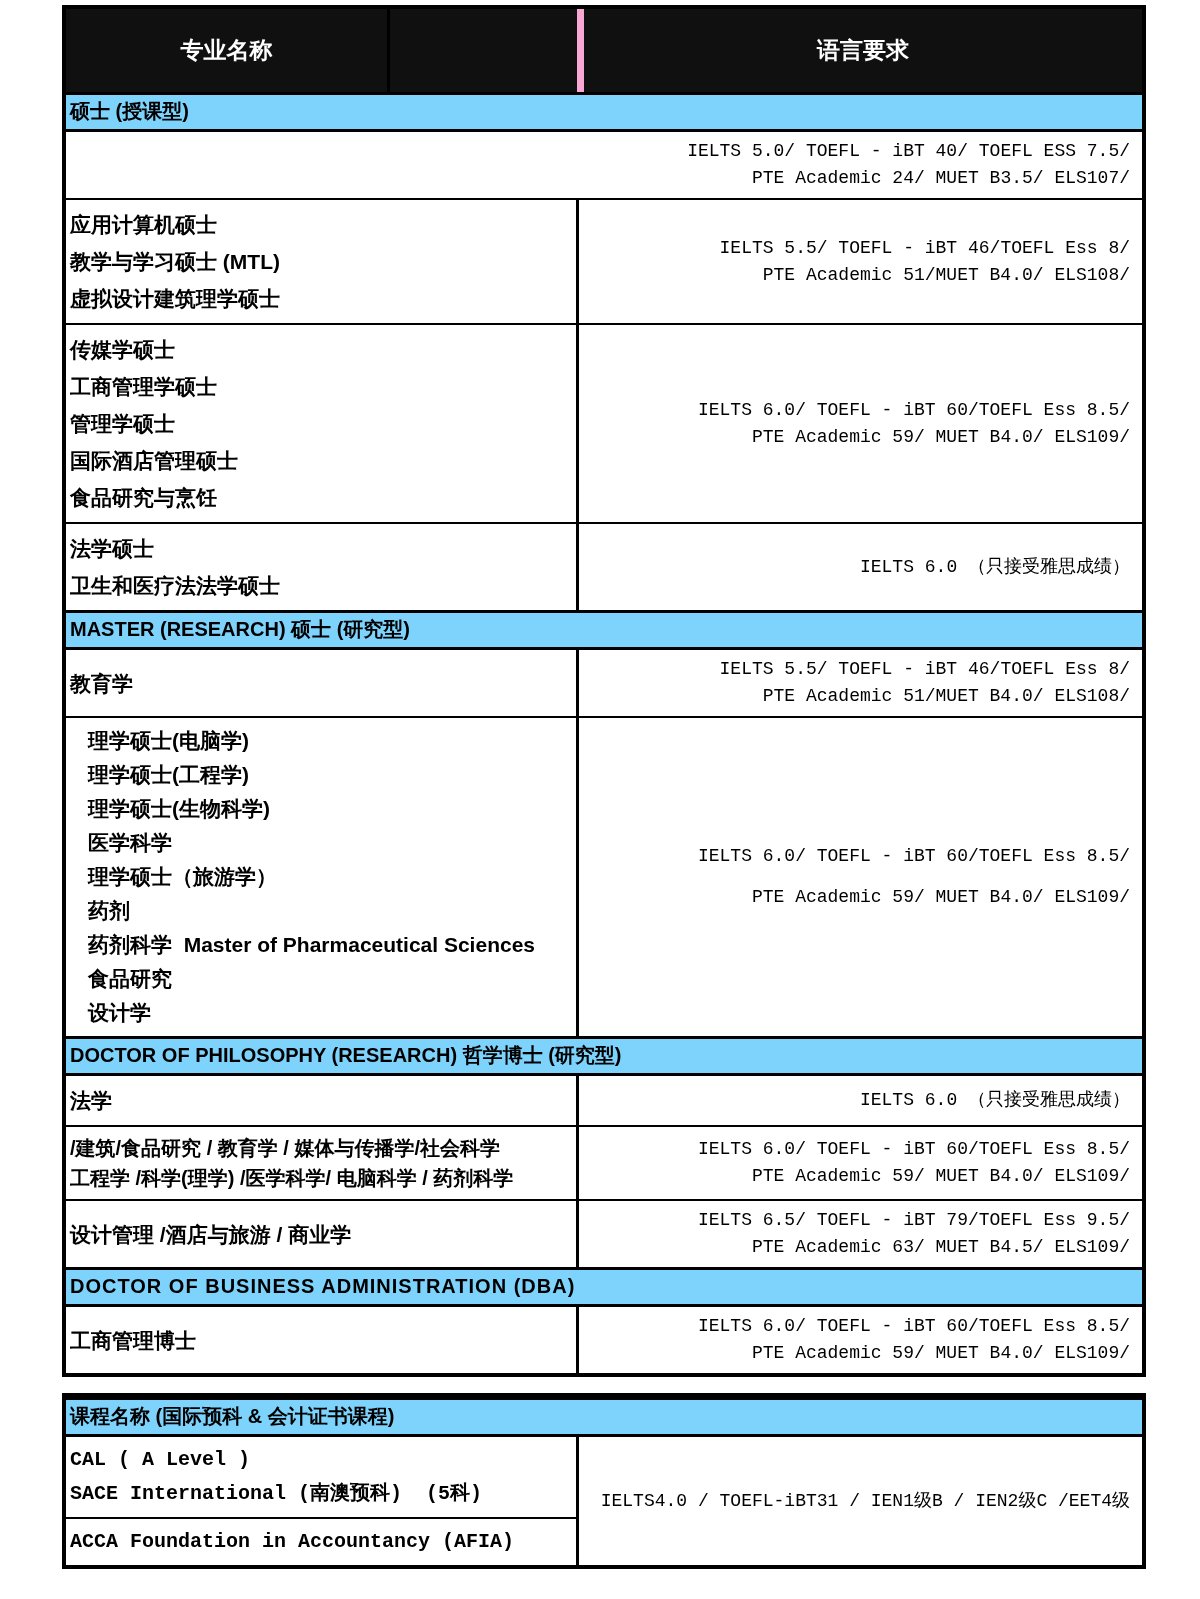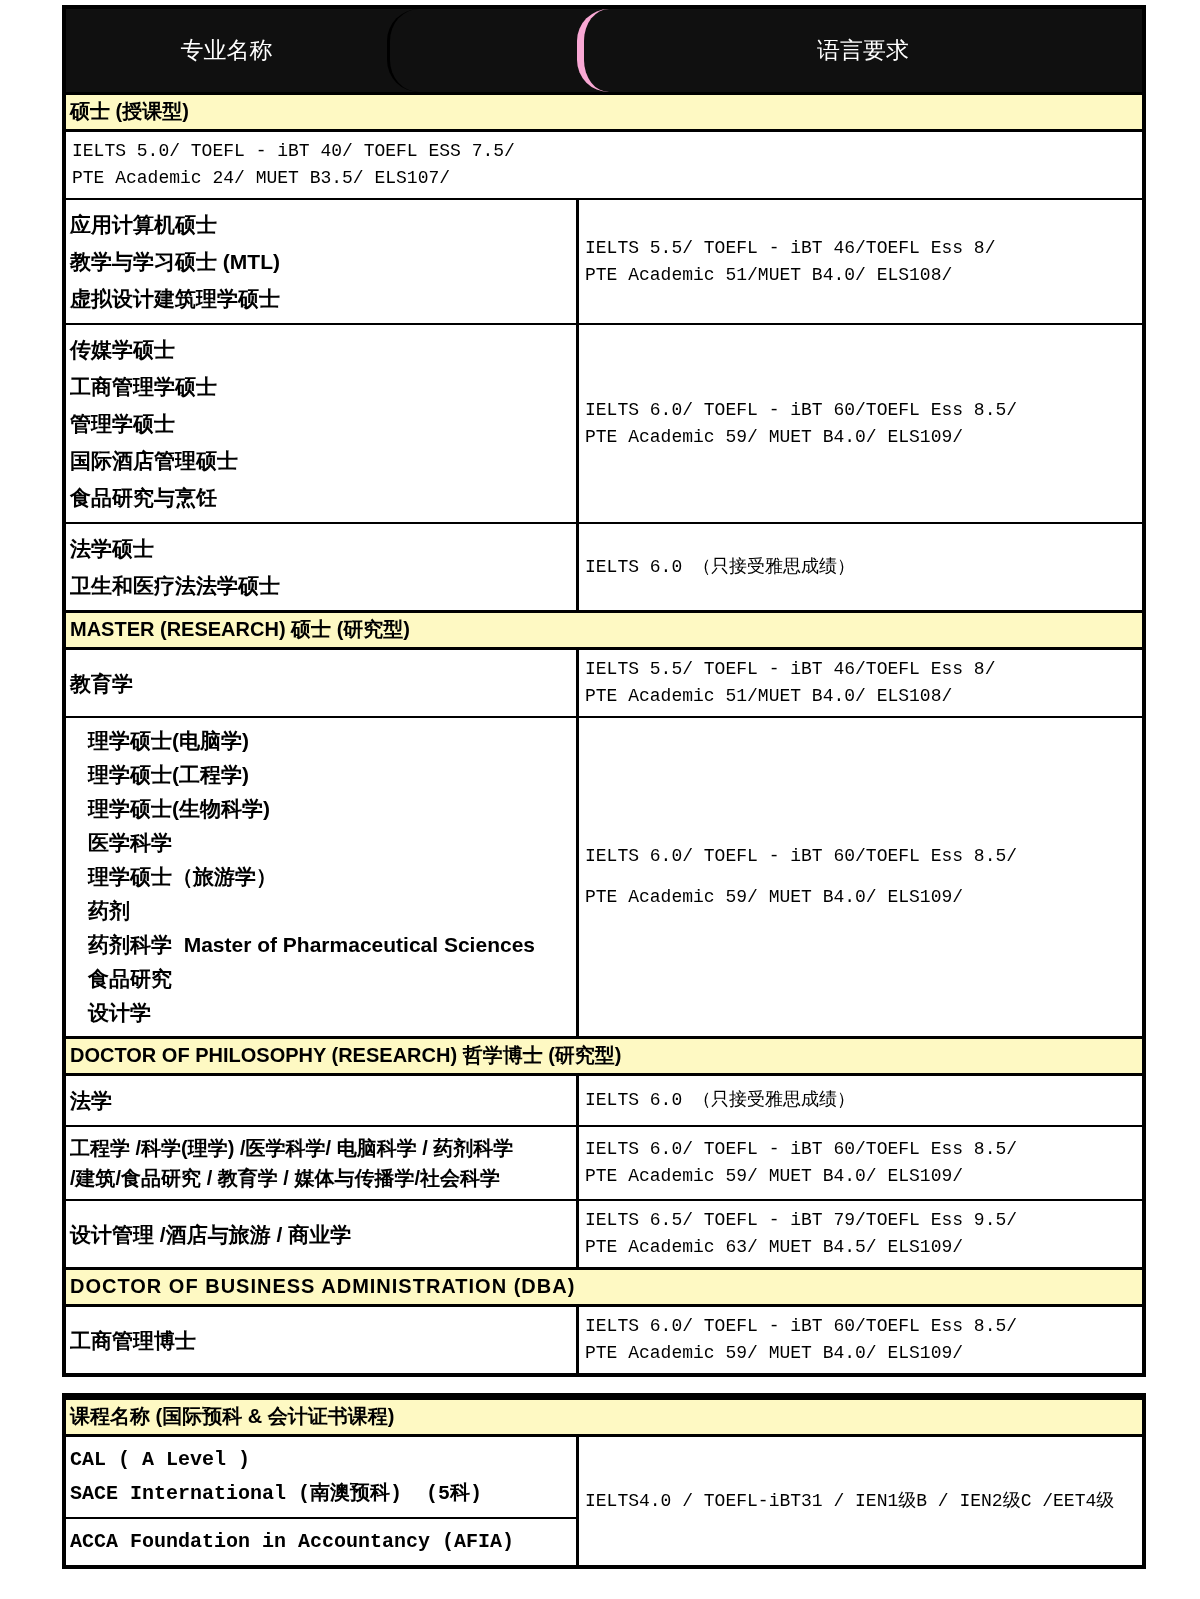--- a/index.html
+++ b/index.html
@@ -11,49 +11,49 @@
   .tbl {
     margin-left:62px; width:1084px;
     border:4px solid #000; background:#fff;
   }
   .t1 { margin-top:5px; }
   .t2 { margin-top:16px; }
 
   
   .thead { display:flex; background:#101010; height:83px; }
   .hc { display:flex; align-items:center; justify-content:center;
-        color:#fff; font-weight:400; font-size:23px;border-radius:32px; }
+        color:#fff; font-weight:700; font-size:23px; }
   .hc1 { width:321px; }
   .hc2 { width:190px; border-left:3px solid #000; }
   .hc3 { flex:1; border-left:7px solid #f9a8d4; }
 
   
   .section {
-    background:#fef9c3;
+    background:#7dd3fc;
     border-top:3px solid #000; border-bottom:3px solid #000;
     font-weight:700; font-size:20px; color:#000;
     padding:4px 4px 6px 4px; line-height:24px;
   }
   .section.mono {
     font-family:Liberation Sans, sans-serif;
     letter-spacing:1px; font-size:20px;
   }
 
   
   .rw { display:flex; align-items:stretch; }
   .rw + .rw { border-top:2px solid #000; }
   .lcell { width:513px; border-right:3px solid #000;
            display:flex; flex-direction:column; }
   .lgroup { flex:1; padding:6px 4px; display:flex; flex-direction:column; justify-content:center; }
   .lgroup + .lgroup { border-top:2px solid #000; }
   .lline { font-weight:700; font-size:21px; line-height:37px; white-space:pre; }
   .rcell { flex:1; display:flex; flex-direction:column; justify-content:center;
-           align-items:flex-start; text-align:center;
+           align-items:flex-end; text-align:center;
            font-family:"Liberation Mono","DejaVu Sans Mono",monospace;
-           font-size:18px; padding:6px 6px; }
+           font-size:18px; padding:6px 12px; }
   .rline { line-height:27px; white-space:pre; }
 
   
   .rw.compact .lline { line-height:30px; font-size:20px; }
   .rw.spread  .lline { line-height:34px;margin-left:18px; }
   .rw.spread  .rline { margin:7px 0; }
   .rw.mono-left .lline {
     font-family:"Liberation Mono","DejaVu Sans Mono",monospace;
     font-weight:700; font-size:20px; line-height:34px;
   }
@@ -154,22 +154,22 @@
               <div class="lline">法学</div>
             </div>
           </div>
           <div class="rcell">
             <div class="rline">IELTS 6.0 （只接受雅思成绩）</div>
           </div>
         </div>
         <div class="rw compact">
           <div class="lcell">
             <div class="lgroup">
+              <div class="lline">/建筑/食品研究 / 教育学 / 媒体与传播学/社会科学</div>
               <div class="lline">工程学 /科学(理学) /医学科学/ 电脑科学 / 药剂科学</div>
-              <div class="lline">/建筑/食品研究 / 教育学 / 媒体与传播学/社会科学</div>
             </div>
           </div>
           <div class="rcell">
             <div class="rline">IELTS 6.0/ TOEFL - iBT 60/TOEFL Ess 8.5/</div>
             <div class="rline">PTE Academic 59/ MUET B4.0/ ELS109/</div>
           </div>
         </div>
         <div class="rw">
           <div class="lcell">
             <div class="lgroup">

